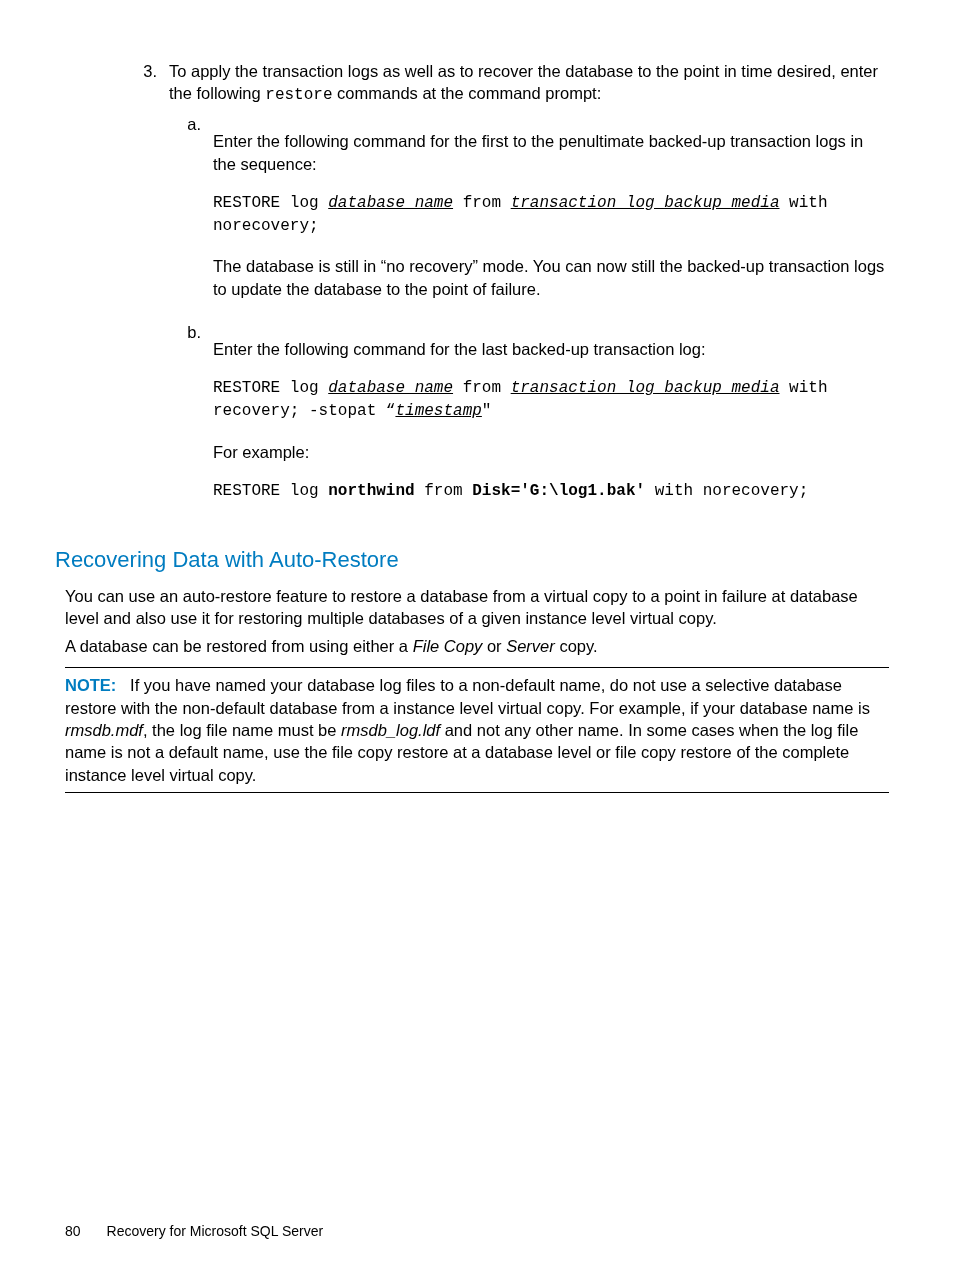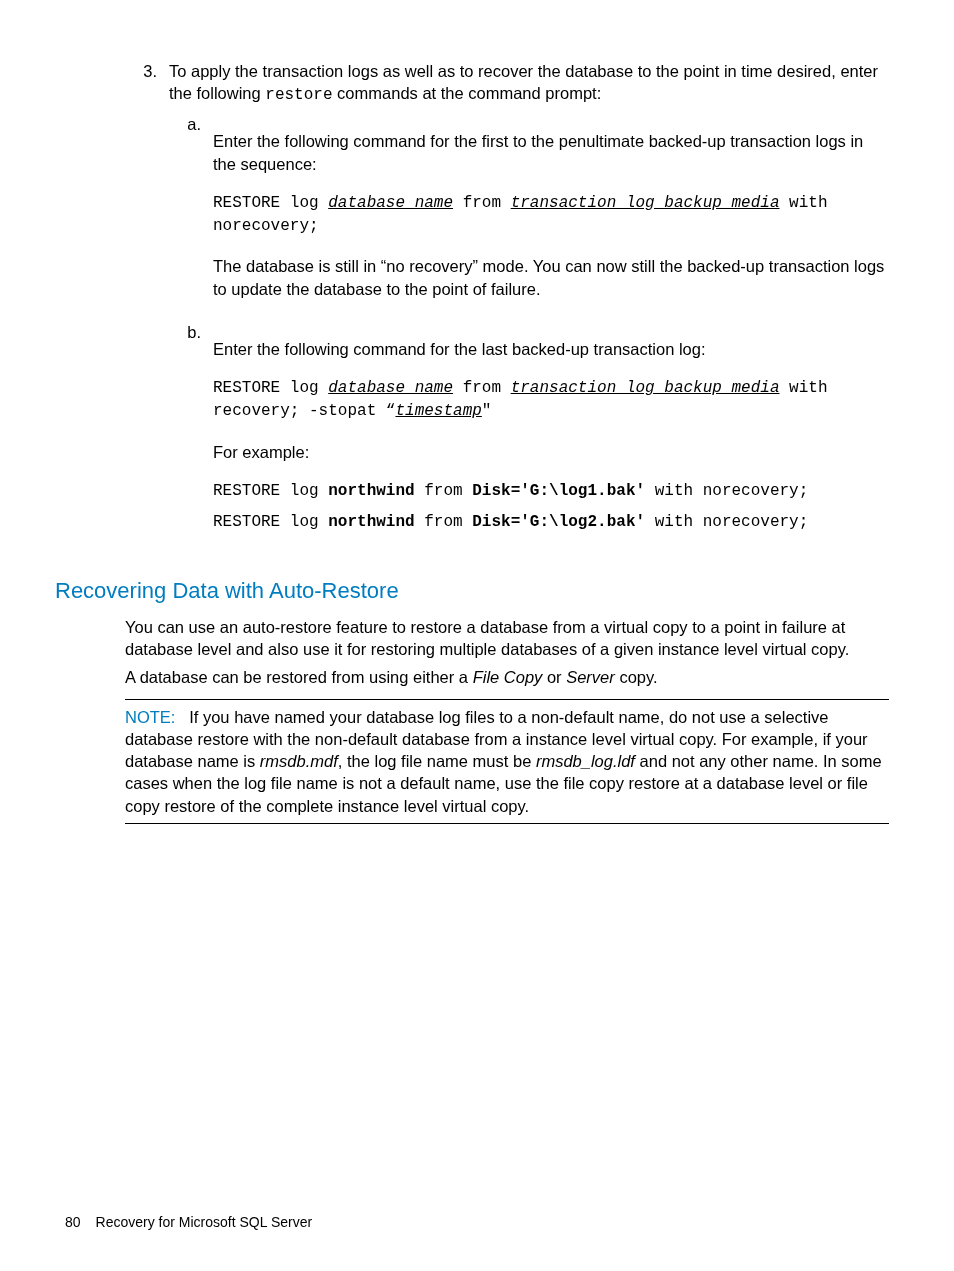--- a/index.html
+++ b/index.html
@@ -59,41 +59,40 @@
   .para { margin: 17px 0; }
   .codeblock { margin: 8px 0; }
   h2.section {
     font-family: Arial, Helvetica, sans-serif;
     font-weight: 400;
     color: #007cc0;
     font-size: 22px;
     margin: 30px 0 10px -10px;
   }
   .body-text {
-    margin-left: 60px;
   }
   .body-text p { margin: 6px 0; }
   .note-box {
     border-top: 1px solid #000;
     border-bottom: 1px solid #000;
     margin: 10px 0 0 0;
     padding: 6px 0;
   }
   .note-label {
     color: #007cc0;
-    font-weight: normal;
+    font-weight: bold;
   }
   .footer {
     position: absolute;
     left: 65px;
-    bottom: 39px;
+    bottom: 30px;
     font-size: 14px;
     display: flex;
     align-items: baseline;
-    gap: 15px;
+    gap: 26px;
   }
   .footer .pg { font-size: 14px; }
   .ital { font-style: italic; }
 </style>
 </head>
 <body>
 
 <div class="page">
 
   <div class="ol-main">
@@ -115,21 +114,20 @@
 
           <div class="sub-li">
             <div class="marker">b.</div>
             <div class="body">
               <div class="para">Enter the following command for the last backed-up transaction log:</div>
               <div class="codeblock code"><span>RESTORE log </span><span class="italic">database name</span><span> from </span><span class="italic">transaction log backup media</span><span> with recovery; -stopat “</span><span class="italic">timestamp</span><span>"</span></div>
               <div class="para">For example:</div>
 
               <div class="codeblock code"><span>RESTORE log </span><span class="bold">northwind</span><span> from </span><span class="bold">Disk='G:\log1.bak'</span><span> with norecovery;</span></div>
 
-              <div class="codeblock code"><span>RESTORE log </span><span class="bold">northwind</span><span> from </span><span class="bold">Disk='G:\log2.bak'</span><span> with norecovery;</span></div>
 
 
             </div>
           </div>
 
         </div>
       </div>
     </div>
   </div>
 

